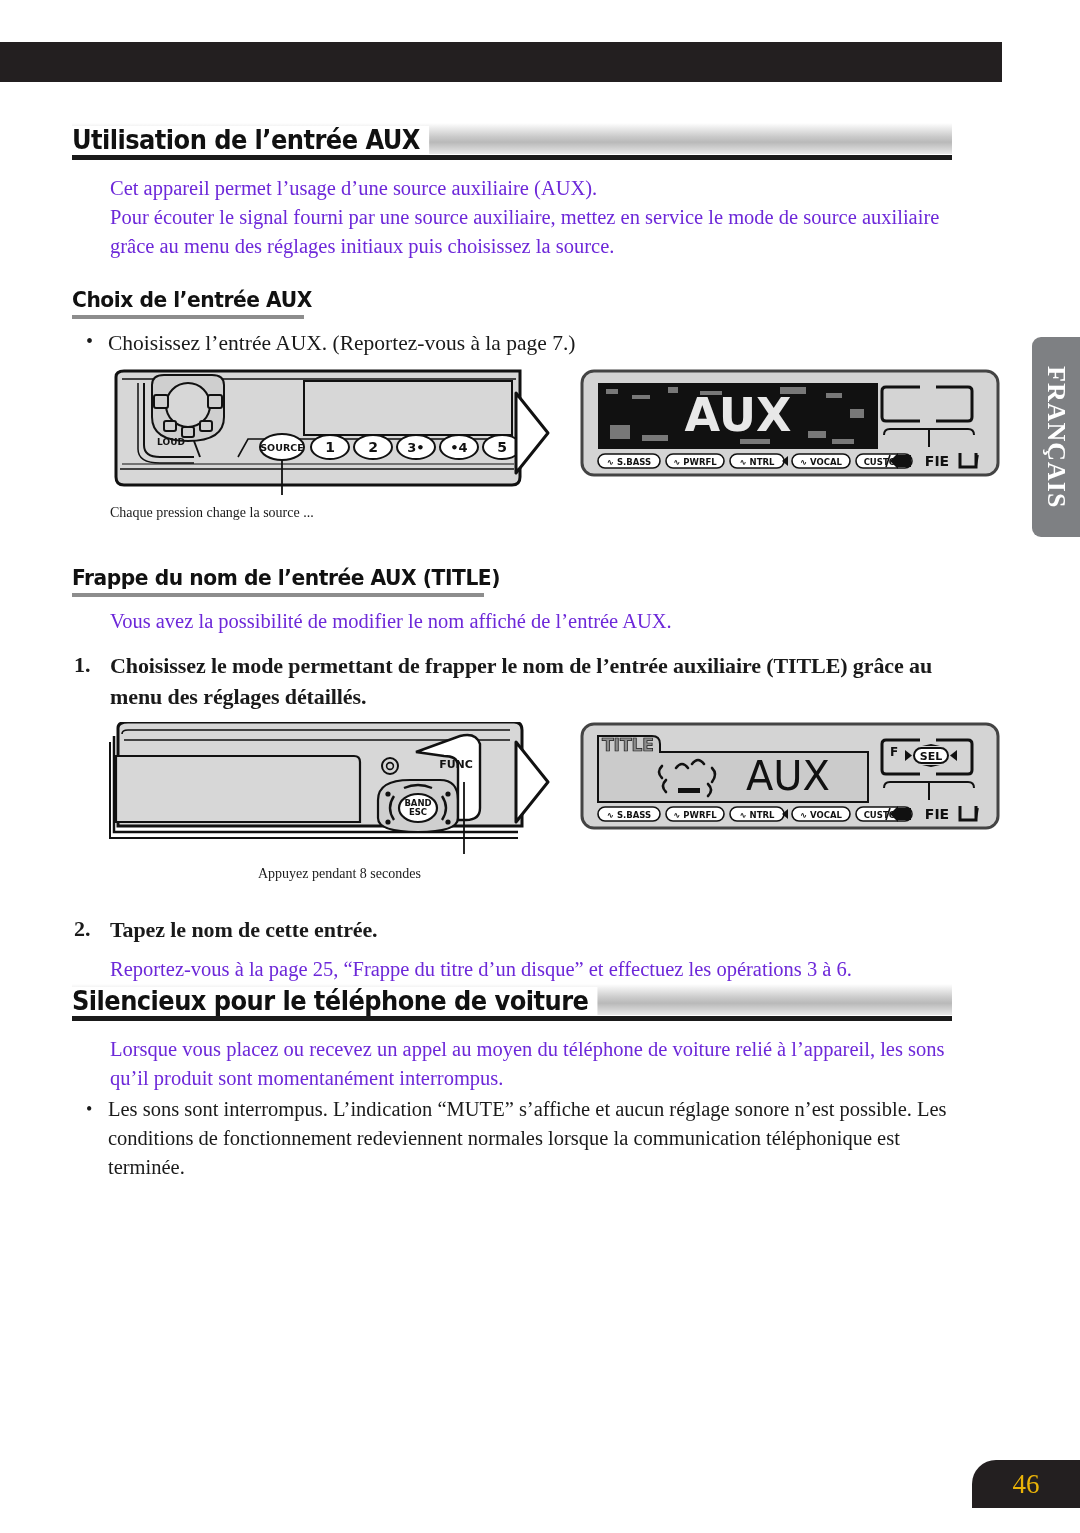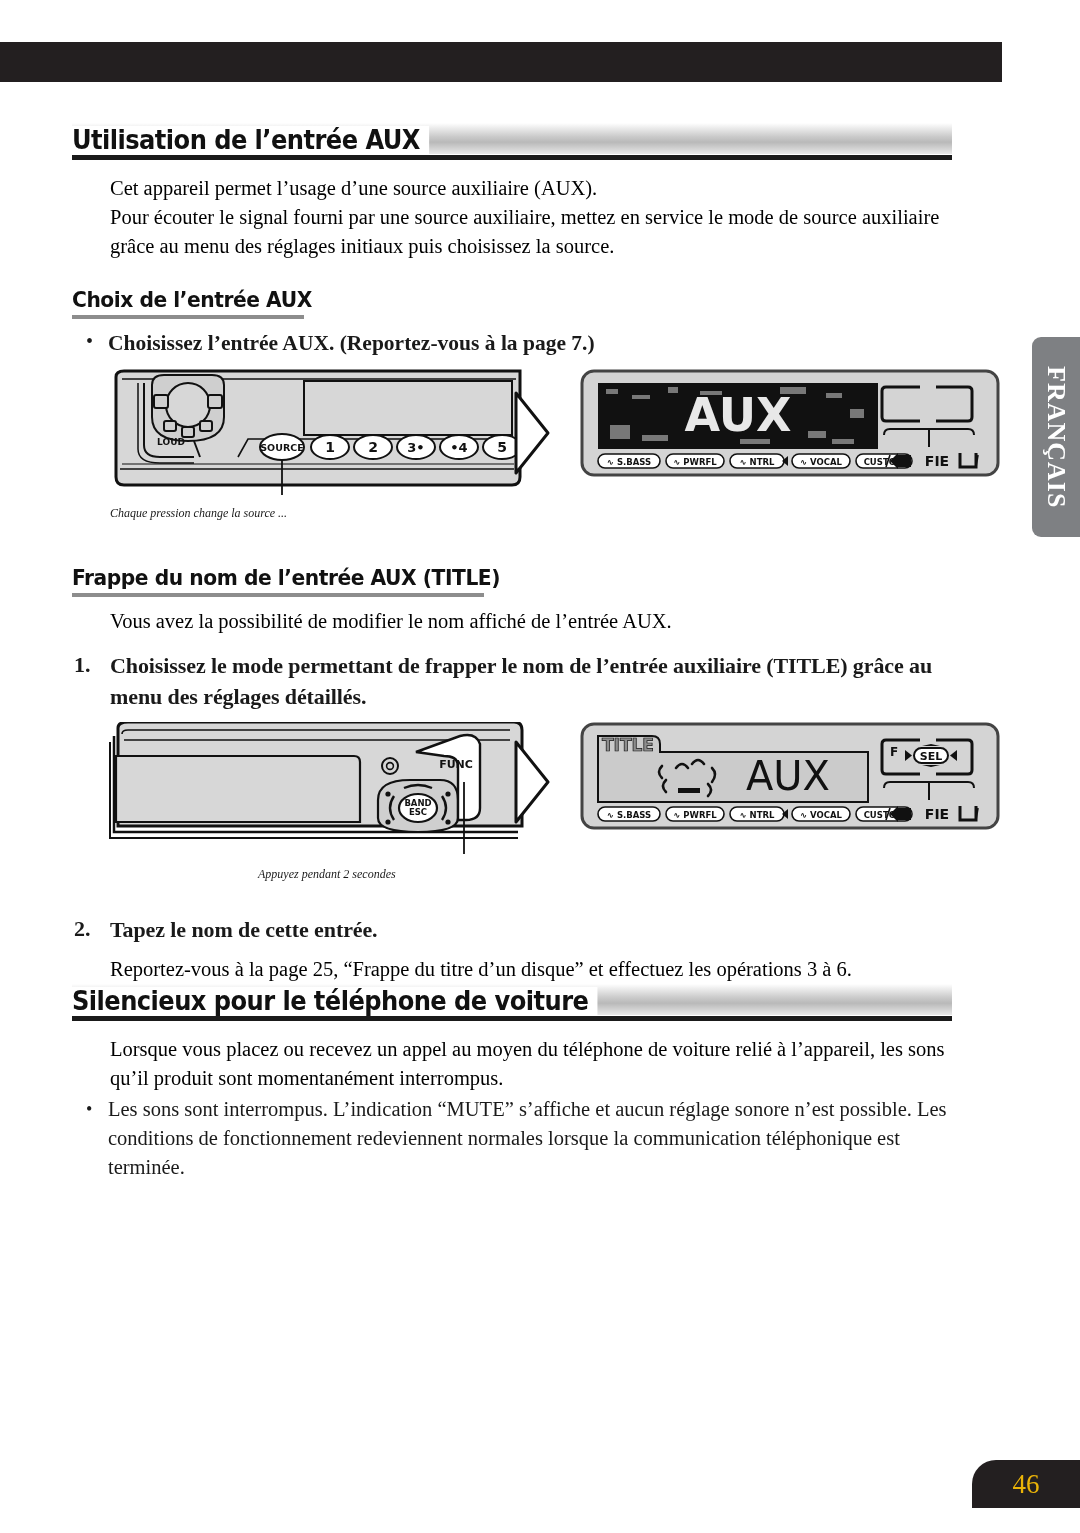--- a/index.html
+++ b/index.html
@@ -91,21 +91,21 @@
     margin-top: 2px;
   }
   .h2-rule.w1 { width: 232px; }
   .h2-rule.w2 { width: 412px; }
 
   
   p.body {
     font-size: 20.5px;
     line-height: 29px;
     margin: 0 0 0 38px;
-    color: #000000;
+    color: #6d28d9;
   }
 
   .bullet-line {
     display: flex;
     margin-left: 14px;
     font-size: 20.5px;
     line-height: 29px;
   }
   .bullet-dot {
     width: 22px;
@@ -114,21 +114,21 @@
     font-size: 18px;
   }
 
   
   .bold-bullet {
     display: flex;
     margin: 10px 0 12px 14px;
   }
   .bold-bullet .bullet-dot { font-size: 20px; padding-top: 1px; }
   .bold-bullet .txt {
-    font-weight: bold;
+    font-weight: normal;
     font-size: 21.5px;
     line-height: 28px;
   }
 
   
   .step {
     display: flex;
     margin: 14px 0 10px 2px;
   }
   .step .num {
@@ -139,24 +139,23 @@
     flex: none;
   }
   .step .txt {
     font-weight: bold;
     font-size: 22px;
     line-height: 31px;
     letter-spacing: -0.1px;
   }
 
   .caption {
-    font-size: 12px;
+    font-size: 14px;
     line-height: 24px;
     color: #1a1a1a;
-    font-style: italic;
   }
 
   
   .figure-row {
     position: relative;
     height: 126px;
     margin-left: 36px;
   }
   .figure-row.fig2 { height: 132px; }
 
@@ -514,21 +513,21 @@
         </g>
         <text x="357" y="97" font-family="DejaVu Sans, sans-serif" font-size="14" font-weight="bold" fill="#111" text-anchor="middle">FIE</text>
         <g>
           <path d="M380 84 L380 98 L396 98 L396 84" stroke="#111" stroke-width="3" fill="none"></path>
           <path d="M398 86 L396 98" stroke="#111" stroke-width="1.6" fill="none"></path>
         </g>
       </g>
     </svg>
   </div>
 
-  <p class="caption" style="margin:8px 0 0 186px">Appuyez pendant 2 secondes</p>
+  <p class="caption" style="margin:8px 0 0 186px">Appuyez pendant 8 secondes</p>
 
   <div class="step" style="margin-top:28px">
     <div class="num">2.</div>
     <div class="txt">Tapez le nom de cette entrée.</div>
   </div>
 
   <p class="body" style="margin-top:8px">Reportez-vous à la page 25, “Frappe du titre d’un disque” et effectuez les opérations 3 à 6.</p>
 
   <div class="h1-block" style="">
     <div class="h1-band">

